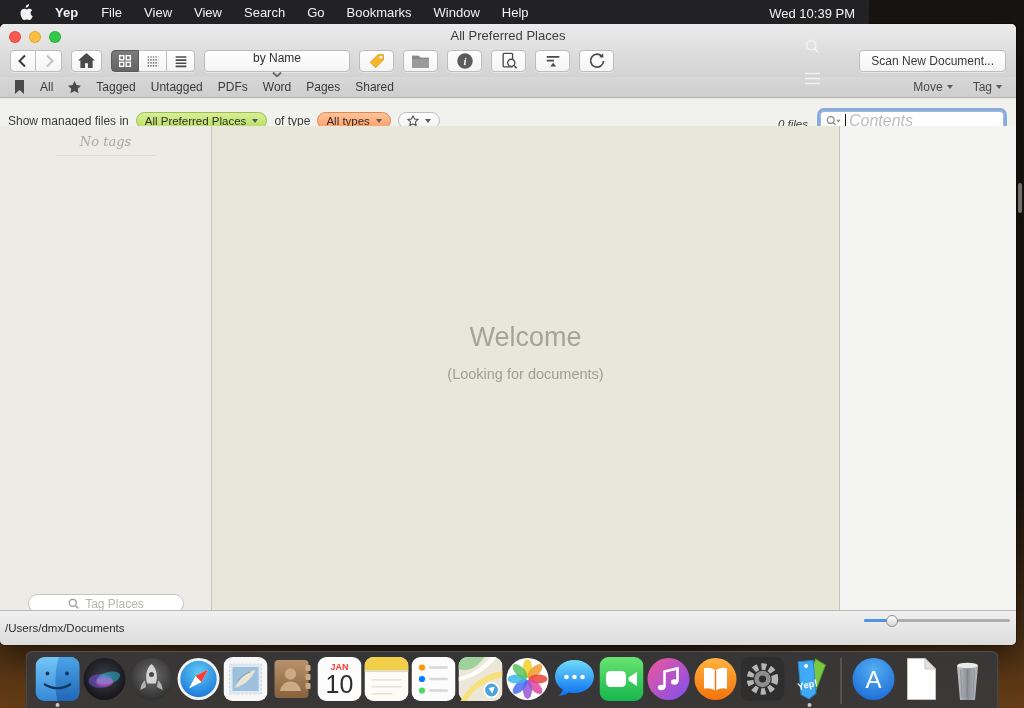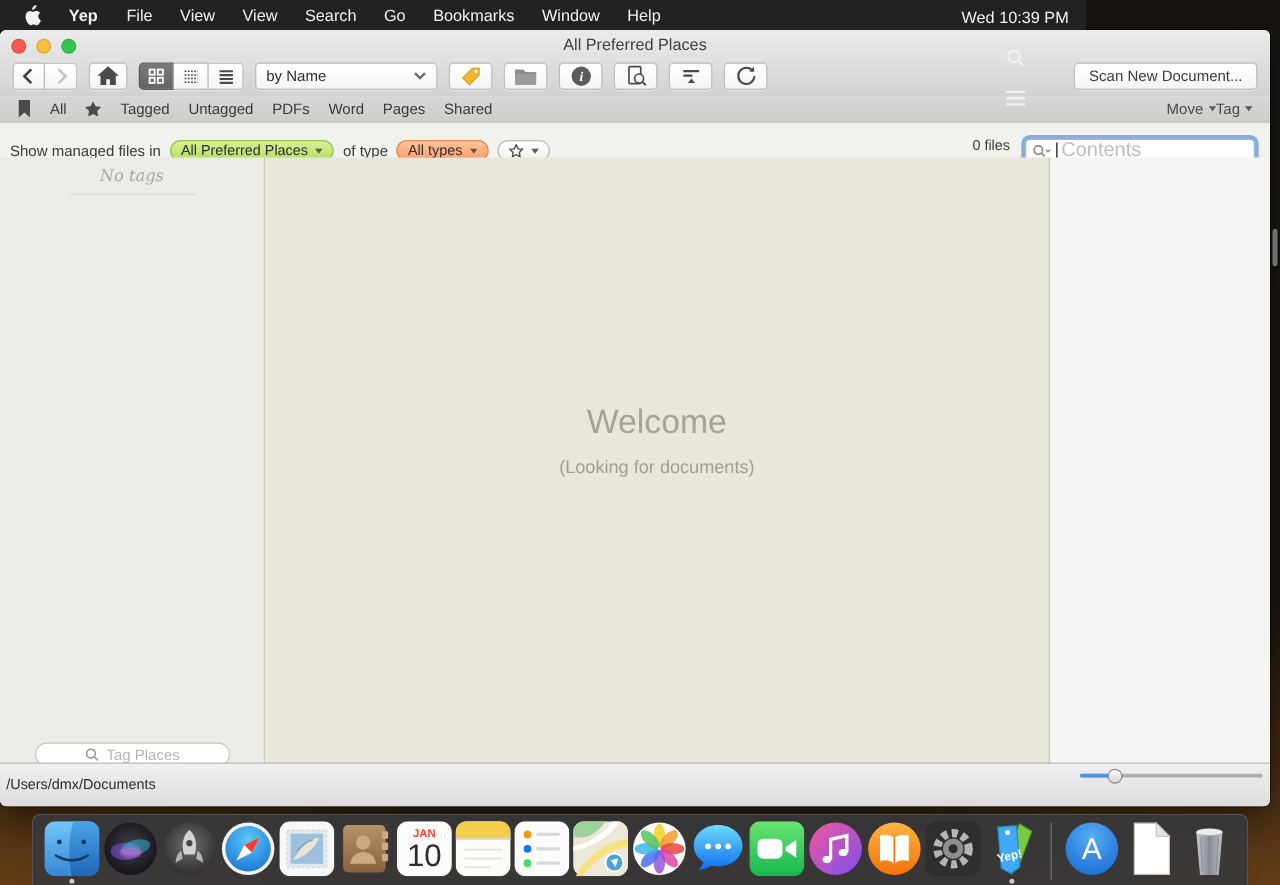--- a/index.html
+++ b/index.html
@@ -64,51 +64,51 @@
   .btn-group .tbtn:first-child { border-radius:4px 0 0 4px; }
   .btn-group .tbtn:last-child { border-radius:0 4px 4px 0; border-left:none; }
   .tbtn.home { width:31px; }
   .tbtn.icon36 { width:35px; }
   .seg { display:flex; }
   .seg-btn { width:28px; border-radius:0; }
   .seg-btn:first-child { border-radius:4px 0 0 4px; }
   .seg-btn:last-child { border-radius:0 4px 4px 0; }
   .seg-btn + .seg-btn { border-left:none; }
   .seg-btn.sel { background:linear-gradient(#7b7b7b,#646464); color:#fff; border-color:#5a5a5a; }
-  .dropdown { width:146px; justify-content:flex-start; padding:0 8px; font-size:12px; color:#2e2e2e; gap:6px; }
+  .dropdown { width:146px; justify-content:flex-start; padding:0 8px; font-size:12px; color:#2e2e2e; gap:6px;flex-direction:column; }
   .dropdown .dd-label { flex:1; }
   .flex-spacer { flex:1; }
   .scan { padding:0 11px; font-size:12px; color:#3c3c3c; }
 
   
   .tabsrow {
     position:absolute; left:0; right:0; top:53px; height:21px;
     background:linear-gradient(#d7d7d7,#cecece); border-bottom:1px solid #b6b6b6;
     display:flex; align-items:center; gap:15px; padding:0 14px;
     font-size:12px; color:#3a3a3a;
   }
-  .tabsrow .right { margin-left:auto; display:flex; color:#4a4a4a; }
+  .tabsrow .right { margin-left:auto; display:flex; gap:20px; color:#4a4a4a; }
   .ddl { display:flex; align-items:center; gap:4px; }
   .caret-down { width:0; height:0; border-left:3.5px solid transparent; border-right:3.5px solid transparent; border-top:4.5px solid #5a5a5a; }
 
   
   .managedrow {
     position:absolute; left:0; right:0; top:75px; height:44px;
     background:#f1f1ee; border-bottom:1px solid #c9c9c4;
     display:flex; align-items:center; gap:7px; padding:0 8px;
     font-size:12px; color:#3a3a3a;
   }
   .pill {
     height:17px; border-radius:9px; display:flex; align-items:center;
     padding:0 8px; gap:6px; font-size:11.5px; color:#2e2e2e;
   }
   .pill.green  { background:linear-gradient(#d8ef96,#b8df62); border:1px solid #9cbd52; }
   .pill.orange { background:linear-gradient(#ffc49b,#ff9e68); border:1px solid #de8852; }
   .pill.star   { background:linear-gradient(#ffffff,#f1f1f1); border:1px solid #bdbdbd; }
-  .managedrow .right { margin-left:auto; display:flex; align-items:flex-start; gap:12px; }
+  .managedrow .right { margin-left:auto; display:flex; align-items:flex-end; gap:12px;font-style:italic; }
   .filecount { font-size:11.5px; color:#3a3a3a; }
   .searchfield {
     width:184px; height:19px; background:#fff; border-radius:4px;
     border:1px solid #9fb9dd; box-shadow:0 0 0 3px #89acdf;
     display:flex; align-items:center; padding:0 5px; gap:2px; margin-right:4px;
   }
   .searchfield .caret { width:1px; height:13px; background:#111; margin-left:2px; }
   .searchfield .ph { color:#bdbdbd; font-size:16px; margin-left:1px; }
 
   

